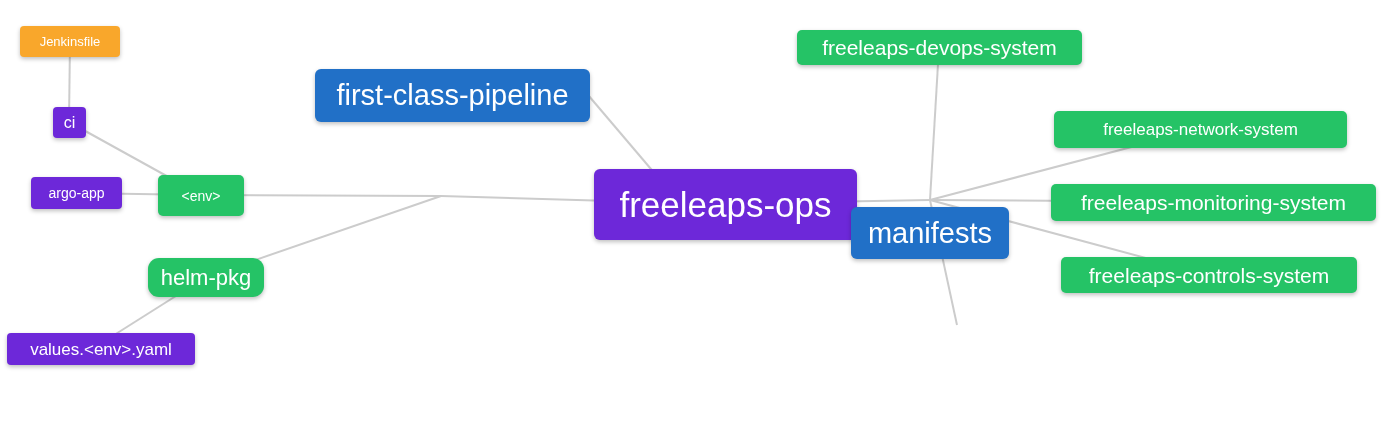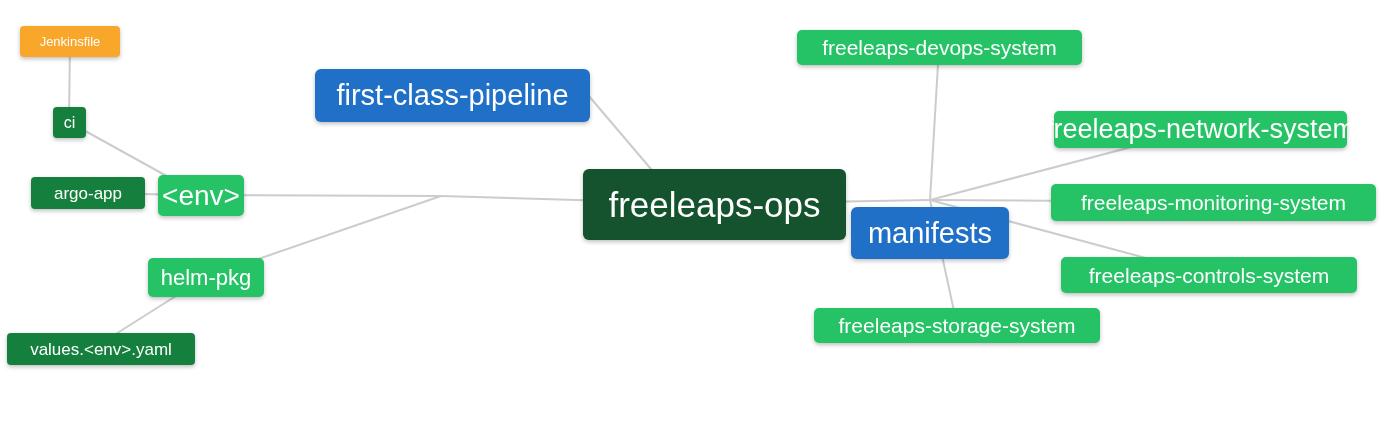--- a/index.html
+++ b/index.html
@@ -34,24 +34,24 @@
     display: flex;
     align-items: center;
     justify-content: center;
     color: #ffffff;
     white-space: nowrap;
     border-radius: 5px;
     box-shadow: 0 2px 4px rgba(0,0,0,0.25);
     cursor: default;
     line-height: 1;
   }
-  .node-root   { background: #14532d; border-radius: 6px; }
+  .node-root   { background: #6d28d9; border-radius: 6px; margin-left: 11px; }
   .node-blue   { background: #2170c7; border-radius: 6px; margin-top: 32px; }
   .node-green  { background: #25c366; }
-  .node-red    { background: #15803d; border-radius: 4px; }
+  .node-red    { background: #6d28d9; border-radius: 4px; }
   .node-orange { background: #f9a72b; border-radius: 4px; }
 </style>
 </head>
 <body>
 
 <div class="canvas">
 
   <svg class="edges" viewBox="0 0 1390 421">
     <line x1="70" y1="41" x2="69" y2="122"></line>
     <line x1="69" y1="122" x2="201" y2="195"></line>
@@ -66,38 +66,37 @@
     <line x1="930" y1="200" x2="1200" y2="129"></line>
     <line x1="930" y1="200" x2="1213" y2="202"></line>
     <line x1="930" y1="200" x2="1209" y2="275"></line>
     <line x1="930" y1="200" x2="957" y2="325"></line>
   </svg>
 
   <div class="node node-orange" style="left:20px;  top:26px;  width:100px; height:31px; font-size:13px;">Jenkinsfile</div>
 
   <div class="node node-red" style="left:53px;  top:107px; width:33px;  height:31px; font-size:16px;">ci</div>
 
-  <div class="node node-red" style="left:31px;  top:177px; width:114px;  height:32px; font-size:17px;">argo-app</div>
+  <div class="node node-red" style="left:31px;  top:177px; width:91px;  height:32px; font-size:14px;">argo-app</div>
 
-  <div class="node node-green" style="left:158px; top:175px; width:86px;  height:41px; font-size:28px;">&lt;env&gt;</div>
+  <div class="node node-green" style="left:158px; top:175px; width:86px;  height:41px; font-size:14px;">&lt;env&gt;</div>
 
-  <div class="node node-green" style="left:148px; top:258px; width:116px; height:39px; font-size:22px;">helm-pkg</div>
+  <div class="node node-green" style="left:148px; top:258px; width:116px; height:39px; font-size:22px;border-radius:11px;">helm-pkg</div>
 
   <div class="node node-red" style="left:7px;   top:333px; width:188px; height:32px; font-size:17px;">values.&lt;env&gt;.yaml</div>
 
   <div class="node node-blue" style="left:315px; top:37px;  width:275px; height:53px; font-size:29px;">first-class-pipeline</div>
 
 
   <div class="node node-root" style="left:583px; top:169px; width:263px; height:71px; font-size:35px;">freeleaps-ops</div>
 
   <div class="node node-blue" style="left:851px; top:175px; width:158px; height:52px; font-size:29px;">manifests</div>
 
   <div class="node node-green" style="left:797px; top:30px;  width:285px; height:35px; font-size:21px;">freeleaps-devops-system</div>
 
-  <div class="node node-green" style="left:1054px;top:111px; width:293px; height:37px; font-size:27px;">freeleaps-network-system</div>
+  <div class="node node-green" style="left:1054px;top:111px; width:293px; height:37px; font-size:17px;">freeleaps-network-system</div>
 
   <div class="node node-green" style="left:1051px;top:184px; width:325px; height:37px; font-size:21px;">freeleaps-monitoring-system</div>
 
   <div class="node node-green" style="left:1061px;top:257px; width:296px; height:36px; font-size:21px;text-align:right;">freeleaps-controls-system</div>
 
-  <div class="node node-green" style="left:814px; top:308px; width:286px; height:35px; font-size:21px;">freeleaps-storage-system</div>
 
 </div>
 
 </body></html>

